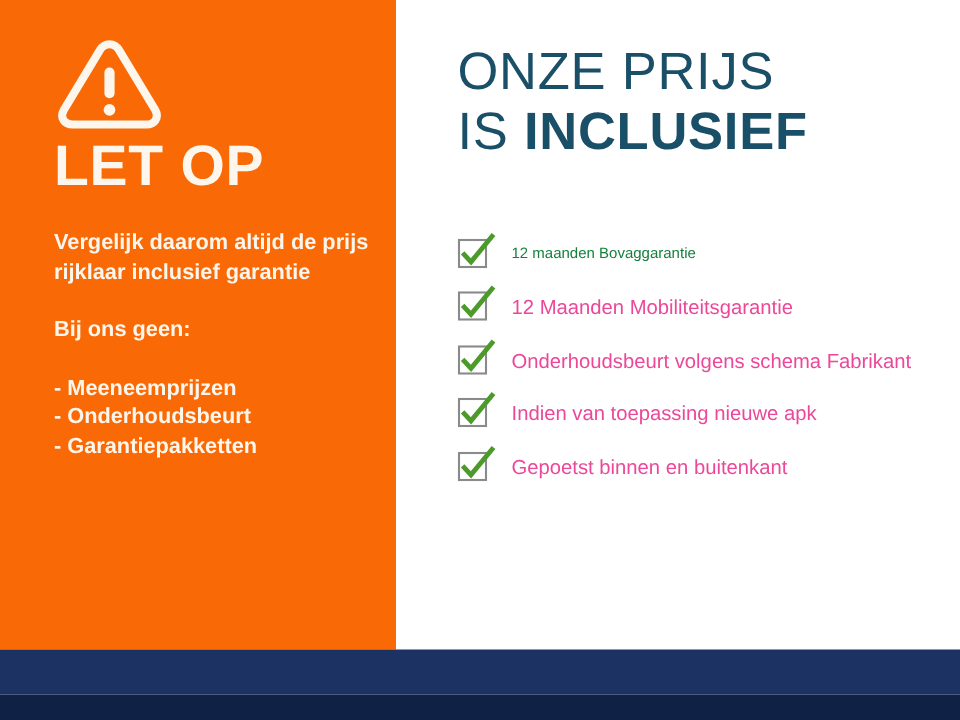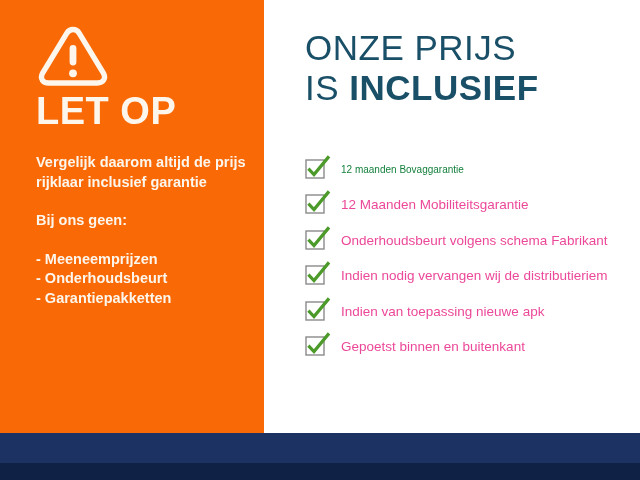--- a/index.html
+++ b/index.html
@@ -222,29 +222,20 @@
         </span>
         <span class="check-label">Onderhoudsbeurt volgens schema Fabrikant</span>
       </li>
       <li class="check-item">
         <span class="cbox">
           <svg viewBox="0 0 26 24" xmlns="http://www.w3.org/2000/svg">
             <rect x="1" y="4" width="18" height="18" fill="#ffffff" stroke="#8a8a8a" stroke-width="1.4"></rect>
             <path d="M4.5 13.8 L 9 18.6 L 23 1.6" fill="none" stroke="#4c9a2a" stroke-width="3.2" stroke-linecap="square"></path>
           </svg>
         </span>
-        <span class="check-label">Indien nodig vervangen wij de distributieriem</span>
-      </li>
-      <li class="check-item">
-        <span class="cbox">
-          <svg viewBox="0 0 26 24" xmlns="http://www.w3.org/2000/svg">
-            <rect x="1" y="4" width="18" height="18" fill="#ffffff" stroke="#8a8a8a" stroke-width="1.4"></rect>
-            <path d="M4.5 13.8 L 9 18.6 L 23 1.6" fill="none" stroke="#4c9a2a" stroke-width="3.2" stroke-linecap="square"></path>
-          </svg>
-        </span>
         <span class="check-label">Indien van toepassing nieuwe apk</span>
       </li>
       <li class="check-item">
         <span class="cbox">
           <svg viewBox="0 0 26 24" xmlns="http://www.w3.org/2000/svg">
             <rect x="1" y="4" width="18" height="18" fill="#ffffff" stroke="#8a8a8a" stroke-width="1.4"></rect>
             <path d="M4.5 13.8 L 9 18.6 L 23 1.6" fill="none" stroke="#4c9a2a" stroke-width="3.2" stroke-linecap="square"></path>
           </svg>
         </span>
         <span class="check-label">Gepoetst binnen en buitenkant</span>

